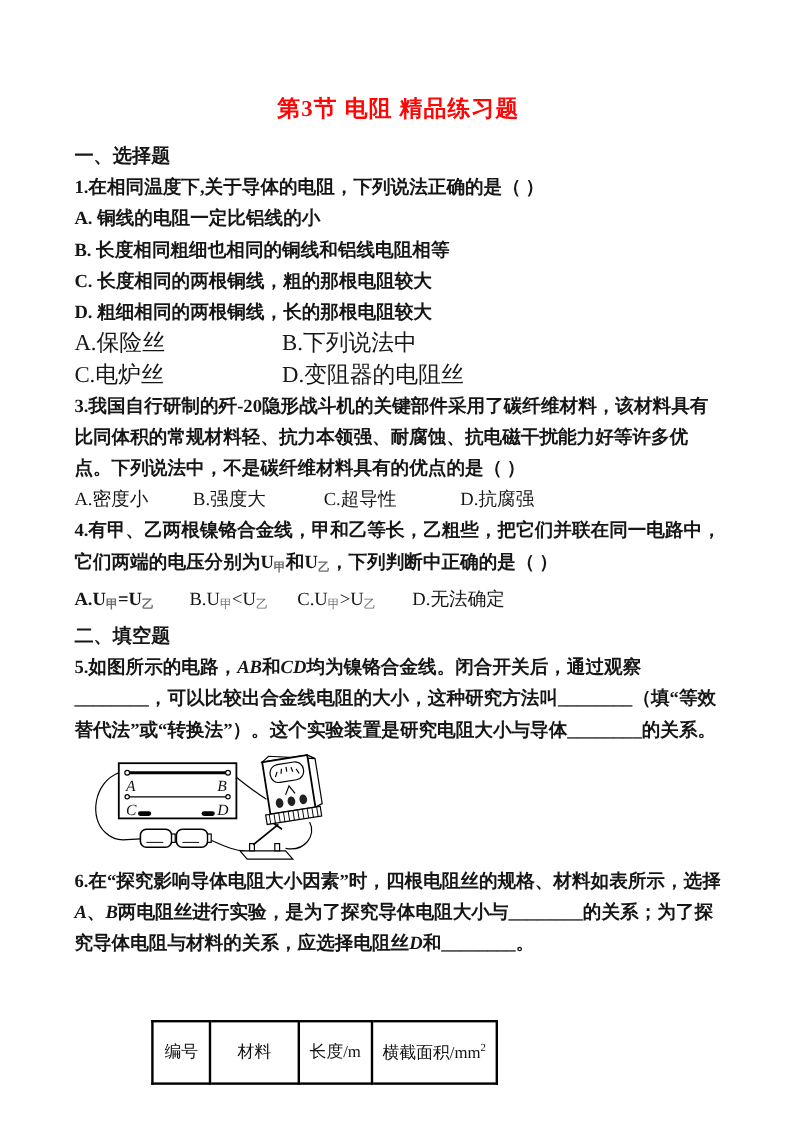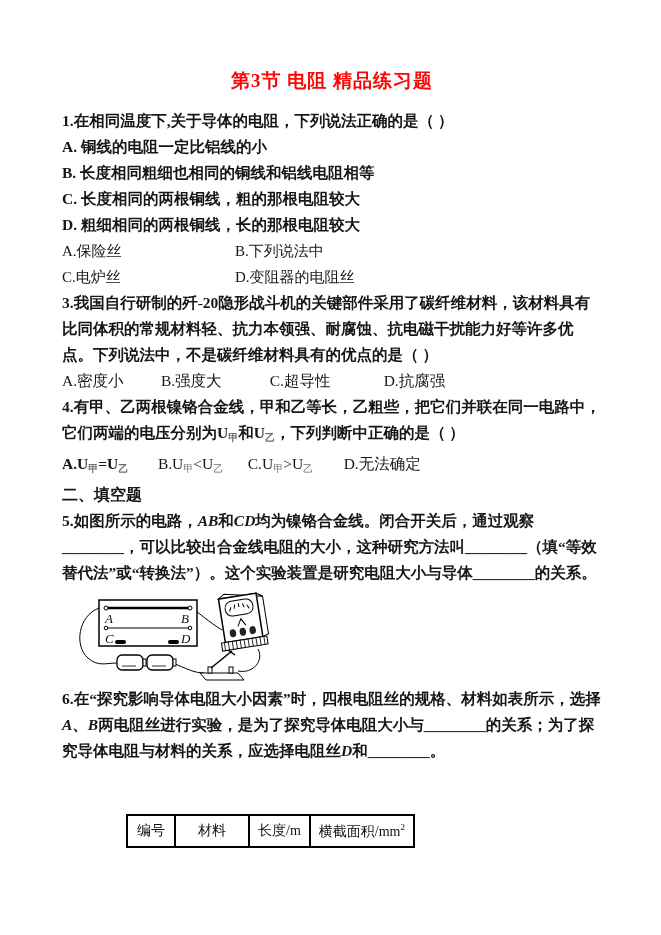--- a/index.html
+++ b/index.html
@@ -1,56 +1,57 @@
 <!DOCTYPE html>
 <html><head>
 <meta charset="utf-8">
 <style>
   html,body{margin:0;padding:0;background:#fff;}
   .page{
     position:relative;width:661px;height:935px;background:#ffffff;
     font-family:"Liberation Serif","DejaVu Serif",serif;
     color:#161616;overflow:hidden;
   }
-  .content{position:absolute;left:62px;top:68px;width:540px;}
+  .content{position:absolute;left:62px;top:78px;width:540px;}
   .doc-title{
     margin:0 0 14px 0;text-align:center;
     font-size:19px;font-weight:bold;color:#fe0606;letter-spacing:1px;
   }
   .sec-heading{font-size:16px;font-weight:bold;line-height:26px;margin:0;}
   p.line{margin:0;font-size:15.5px;line-height:26px;font-weight:bold;}
-  .grid2{display:grid;grid-template-columns:173px 1fr;font-size:15px;line-height:26px;}
+  .grid2{display:grid;grid-template-columns:173px 1fr;font-size:19px;line-height:26px;}
   .optrow{font-size:15.5px;line-height:26px;margin:0;}
   .q3o .s1{display:inline-block;width:95px;}
   .q3o .s2{display:inline-block;width:105px;}
   .q3o .s3{display:inline-block;width:110px;}
   .q4o .s1{display:inline-block;width:92px;font-weight:bold;}
   .q4o .s2{display:inline-block;width:86px;}
   .q4o .s3{display:inline-block;width:92px;}
   .sub{font-size:10px;color:#6e6e6e;vertical-align:-3px;}
   .it{font-style:italic;}
   .figure-wrap{margin:2px 0 0 10px;height:98px;}
   .figure-wrap svg{display:block;}
   .flabel{font-family:"Liberation Serif","DejaVu Serif",serif;font-style:italic;font-size:13px;fill:#111;}
   table.spec{border-collapse:collapse;margin:50px 0 0 64px;font-size:14px;color:#111;}
-  table.spec td{border:2px solid #000;height:30px;text-align:center;padding:0 8px;background:#fff;}
+  table.spec td{border:2px solid #000;height:30px;text-align:center;padding:10px 8px;background:#fff;}
   table.spec td.c1{min-width:30px;}
   table.spec td.c2{min-width:56px;}
   table.spec td.c3{min-width:38px;}
   table.spec td.c4{min-width:78px;}
   sup{font-size:9px;}
 </style>
 </head>
 <body>
 
 <div class="page">
   <div class="content">
 
     <h1 class="doc-title">第3节 电阻 精品练习题</h1>
 
+    <div class="sec-heading">一、选择题</div>
 
     <p class="line">1.在相同温度下,关于导体的电阻，下列说法正确的是（      ）</p>
     <p class="line">A. 铜线的电阻一定比铝线的小</p>
     <p class="line">B. 长度相同粗细也相同的铜线和铝线电阻相等</p>
     <p class="line">C. 长度相同的两根铜线，粗的那根电阻较大</p>
     <p class="line">D. 粗细相同的两根铜线，长的那根电阻较大</p>
 
     <div class="grid2">
       <span>A.保险丝</span>
       <span>B.下列说法中</span>

